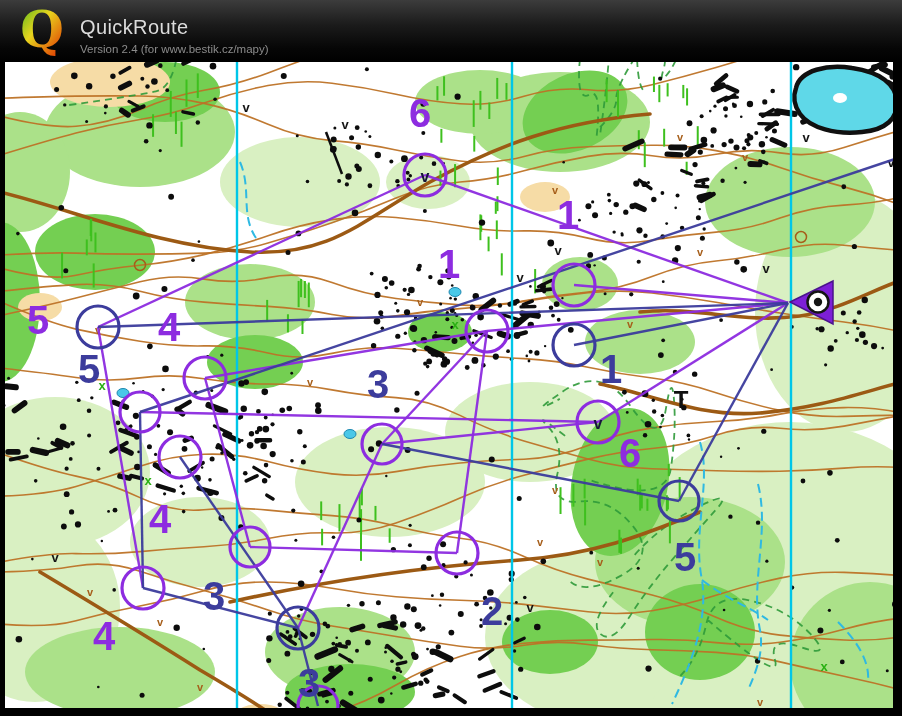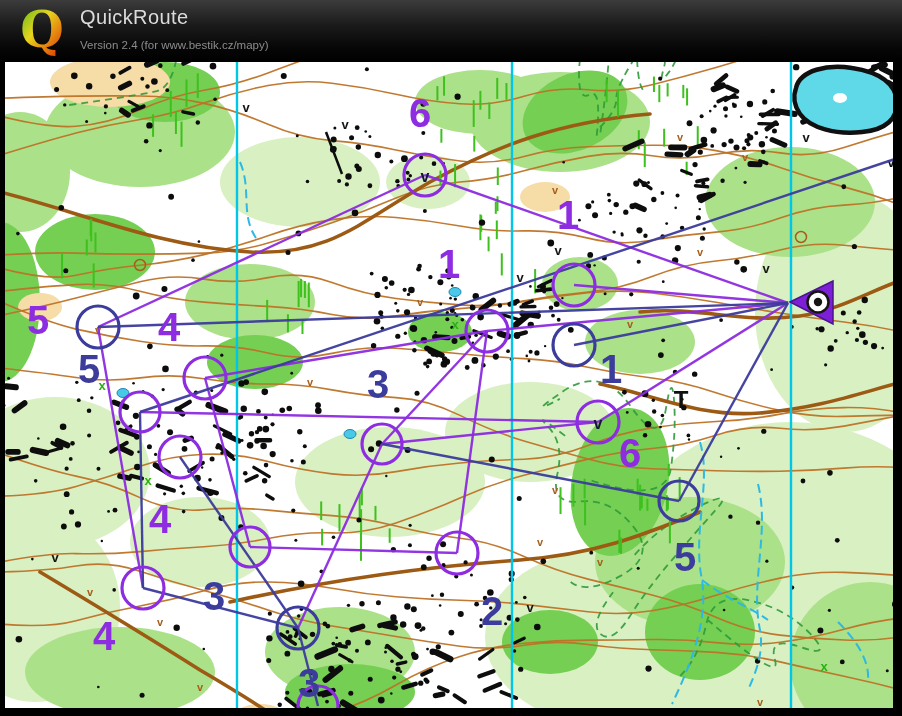--- a/index.html
+++ b/index.html
@@ -1,23 +1,23 @@
 <!DOCTYPE html>
 <html><head>
 <meta charset="utf-8">
 <style>
   html,body{margin:0;padding:0;background:#000;width:902px;height:716px;overflow:hidden;}
   #app{position:relative;width:902px;height:716px;background:#000;}
   .header{position:absolute;top:0;left:0;width:902px;height:62px;
     background:linear-gradient(180deg,#3c3c3c 0%,#1b1b1b 40%,#060606 78%,#000 100%);}
   .logo{position:absolute;left:16px;top:4px;width:52px;height:56px;}
-  .titles{position:absolute;left:80px;top:6px;}
+  .titles{position:absolute;left:80px;top:16px;}
   .app-title{font:20px "Liberation Sans",sans-serif;color:#dcdcdc;letter-spacing:.4px;}
   .app-sub{font:11.5px "Liberation Sans",sans-serif;color:#8c8c8c;line-height:15px;}
-  .app-sub.first{margin-top:9px;text-align:center;}
+  .app-sub.first{margin-top:3px;text-align:center;}
   .map-wrap{position:absolute;top:62px;left:0;width:902px;height:654px;background:#fff;}
   svg{display:block;}
 </style>
 </head>
 <body>
 
 <div id="app">
   <div class="header">
     <div class="logo">
       <svg width="52" height="56" viewBox="0 0 52 56">

